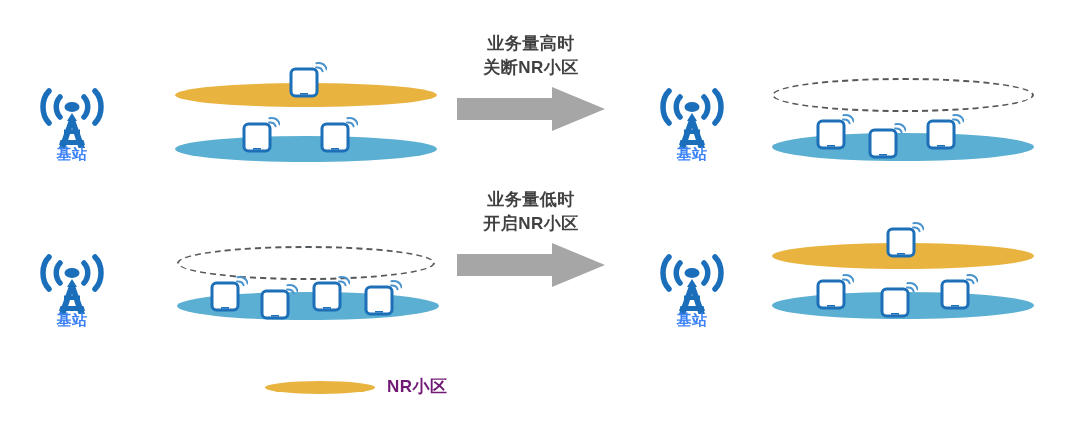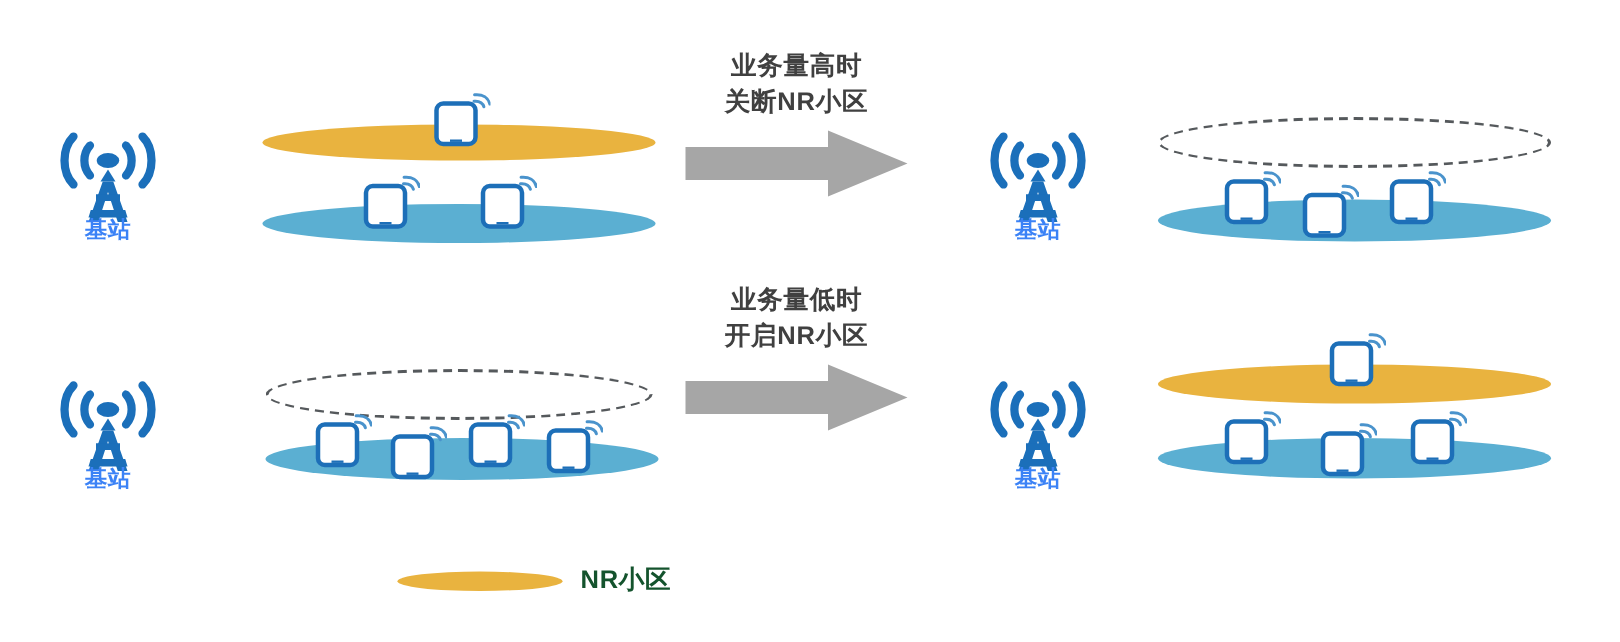--- a/index.html
+++ b/index.html
@@ -103,21 +103,21 @@
     border-radius: 50%;
   }
   .legend-swatch.nr  { background: #e9b33f; }
   .legend-swatch.lte { background: #44aed4; }
   .legend-label {
     position: absolute;
     left: 122px;
     top: 0;
     font-size: 17px;
     font-weight: 700;
-    color: #14532d;
+    color: #701a75;
     line-height: 22px;
     letter-spacing: 0.5px;
     white-space: nowrap;
   }
 </style>
 </head>
 <body>
 
 <div id="stage">
 

